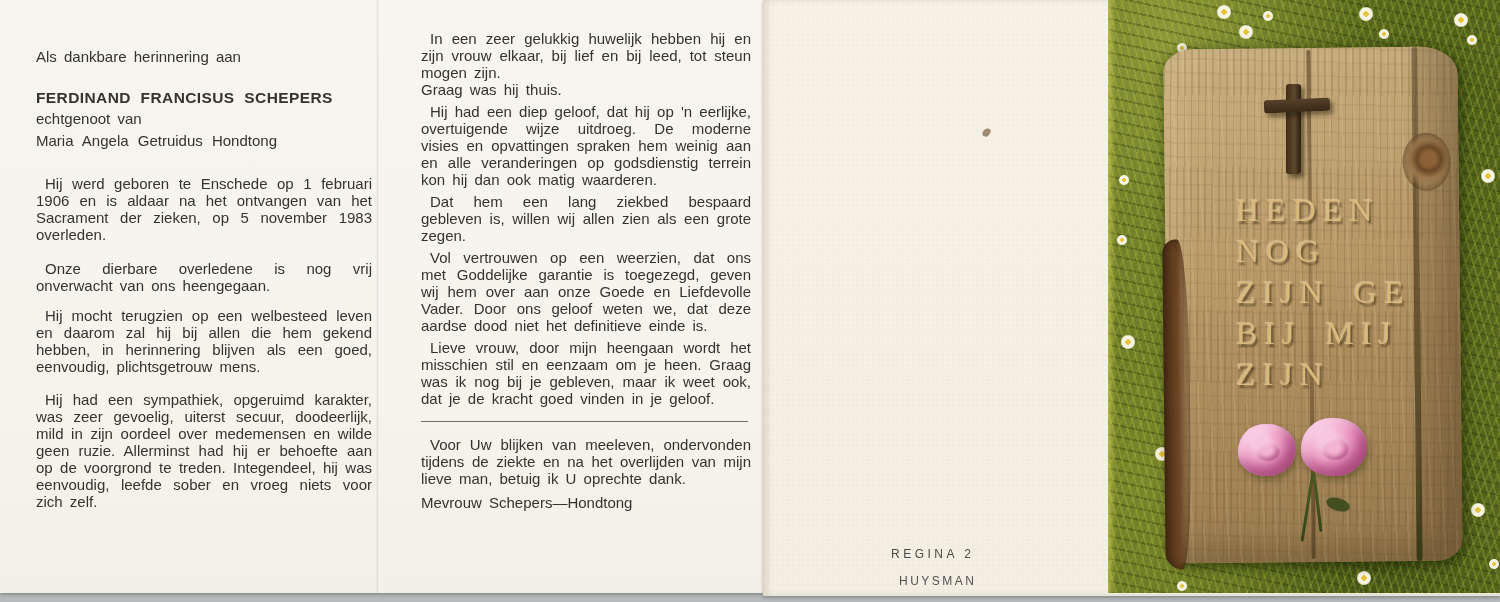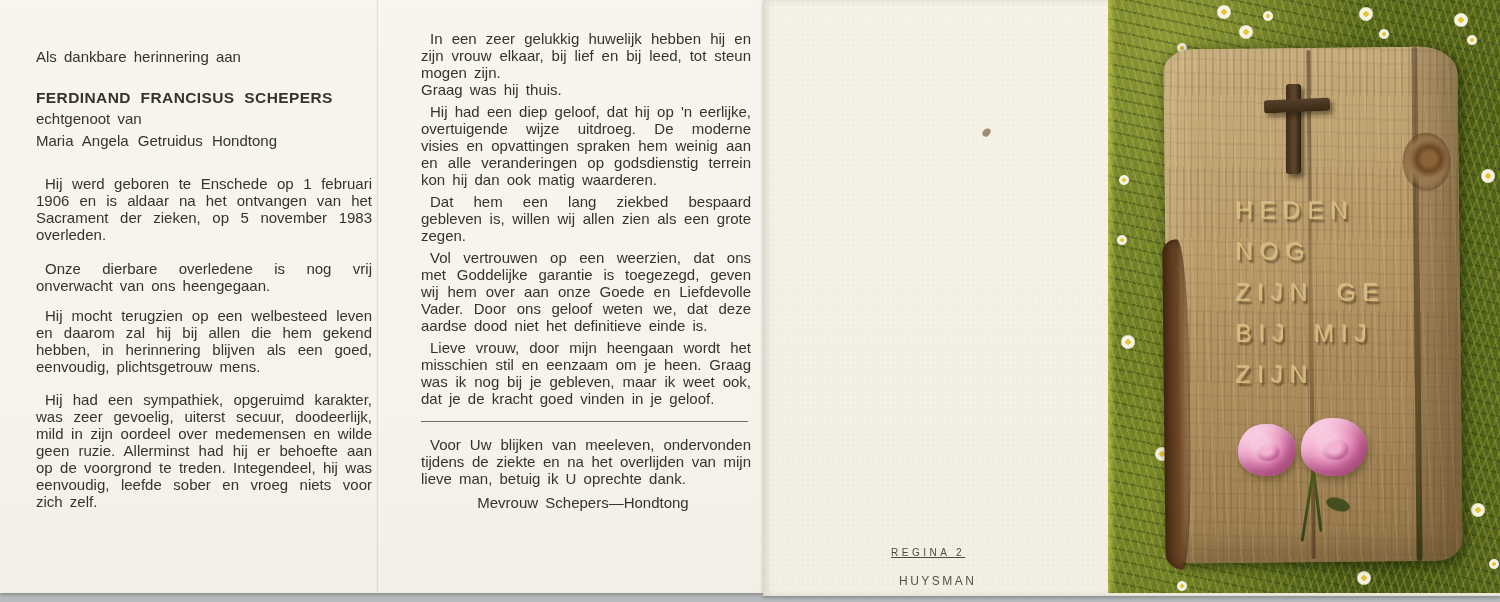--- a/index.html
+++ b/index.html
@@ -38,24 +38,24 @@
   .center { text-align:left; text-indent:0 !important; }
   .intro  { margin-top:8px !important; }
   .name   { margin-top:24px !important; font-weight:bold; font-size:15.5px; letter-spacing:.4px; word-spacing:5px; }
   .relation { margin-top:4px !important; }
   .spouse { margin-top:5px !important; word-spacing:5px; }
   .mt26 { margin-top:26px !important; } .mt17 { margin-top:17px !important; }
   .mt13 { margin-top:13px !important; } .mt16 { margin-top:16px !important; }
   .mt5  { margin-top:5px  !important; } .mt0  { margin-top:0  !important; text-indent:0 !important; }
   .mt14 { margin-top:14px !important; }
   .divider { border:0; border-top:1.5px solid #716f67; margin:14px 0 0 0; width:99%; }
-  .signature { text-align:center; padding-right:6px; margin-top:7px !important; text-indent:0 !important; }
-
-  
-  .imprint1 { position:absolute; left:128px; top:547px; font-size:10px; letter-spacing:3.5px; color:#4d4a43;text-decoration:underline; }
+  .signature { text-align:left; padding-right:6px; margin-top:7px !important; text-indent:0 !important; }
+
+  
+  .imprint1 { position:absolute; left:128px; top:547px; font-size:12px; letter-spacing:3.5px; color:#4d4a43; }
   .imprint2 { position:absolute; left:136px; top:574px; font-size:12px; letter-spacing:2.5px; color:#55524b;text-align:right; }
 
   
   .photo {
     position:absolute; left:1108px; top:0; width:392px; height:593px; overflow:hidden;
     background-color:#5e6e20;
     background-image:
       repeating-linear-gradient(74deg,  rgba(196,205,70,.22) 0 2px, rgba(0,0,0,0) 2px 7px),
       repeating-linear-gradient(-63deg, rgba(150,165,48,.28) 0 2px, rgba(0,0,0,0) 2px 9px),
       repeating-linear-gradient(12deg,  rgba(42,56,14,.35)   0 2px, rgba(0,0,0,0) 2px 11px),
@@ -94,22 +94,22 @@
     background:radial-gradient(circle at 55% 45%, #8c6338 0 7px, #6b4826 12px, #9a774c 19px, rgba(154,119,76,0) 72%);
     box-shadow:inset 0 0 9px rgba(48,28,10,.65); }
 
   .cross-v { position:absolute; left:178px; top:84px; width:15px; height:90px;
     background:linear-gradient(90deg,#3e2c1a,#5f472c 55%,#2c1f11);
     border-radius:3px; box-shadow:3px 4px 4px rgba(28,22,8,.5); }
   .cross-h { position:absolute; left:156px; top:99px; width:66px; height:13px;
     background:linear-gradient(180deg,#56402a,#3a2915);
     border-radius:3px; transform:rotate(-2.5deg); box-shadow:3px 4px 4px rgba(28,22,8,.45); }
 
-  .inscription { position:absolute; left:128px; top:190px; font-family:Liberation Sans, sans-serif;
-    font-size:24px; font-weight:400; line-height:41px; letter-spacing:7px; word-spacing:9px;
+  .inscription { position:absolute; left:128px; top:190px; font-family:Liberation Serif, serif;
+    font-size:32px; font-weight:400; line-height:41px; letter-spacing:7px; word-spacing:9px;
     color:#d9ba7c; text-shadow:2px 3px 2px rgba(48,32,10,.55), -1px -1px 1px rgba(255,246,216,.4); }
 
   .rose { position:absolute; border-radius:48% 52% 50% 50% / 55% 50% 55% 45%;
     background:radial-gradient(circle at 38% 35%, #f7c6dc 0 16%, #ee9fc6 38%, #da76aa 62%, #bd5e92 84%, #a4507e 100%);
     box-shadow:inset -7px -9px 12px rgba(142,52,102,.55), inset 5px 6px 9px rgba(255,228,244,.6), 2px 4px 6px rgba(36,40,8,.35); }
   .rose::after { content:""; position:absolute; left:30%; top:32%; width:42%; height:40%;
     border-radius:50%; background:radial-gradient(circle at 45% 45%, #f3b4d2 0 28%, rgba(220,120,170,.55) 60%, rgba(0,0,0,0) 75%);
     box-shadow:inset 2px 2px 4px rgba(255,235,246,.7), inset -2px -3px 4px rgba(150,60,110,.5); }
   .rose1 { left:130px; top:424px; width:58px; height:52px; }
   .rose2 { left:193px; top:418px; width:66px; height:58px; }

